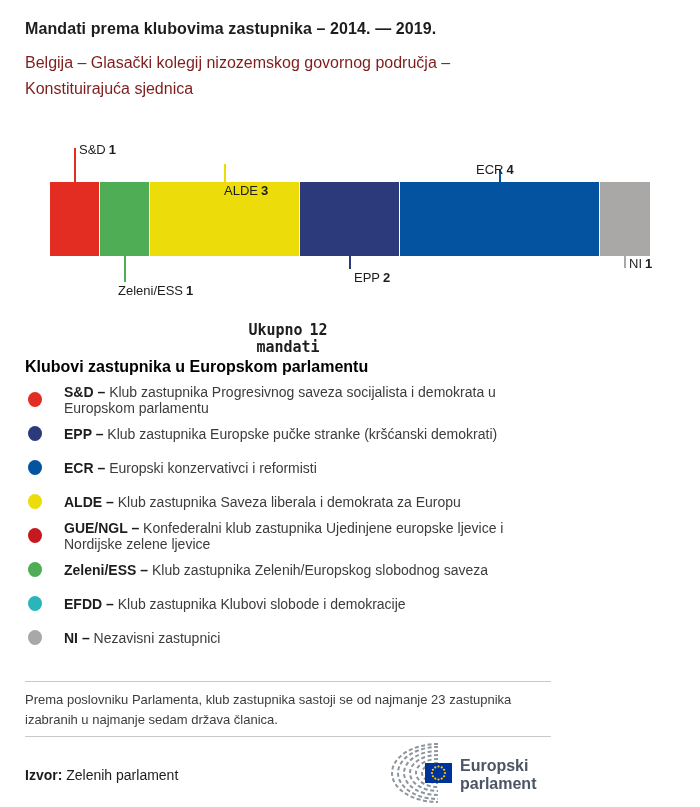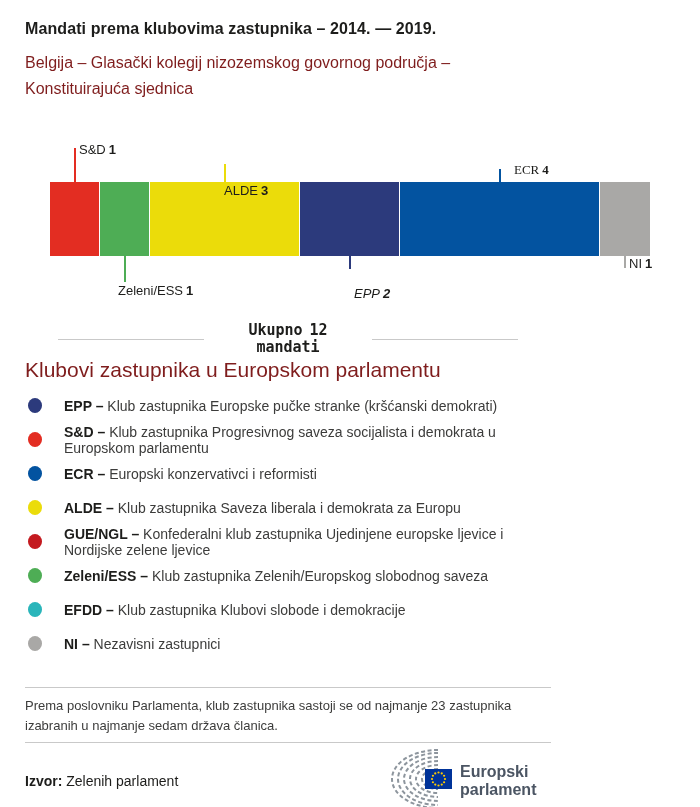--- a/index.html
+++ b/index.html
@@ -19,30 +19,30 @@
   
   .chart { position: relative; width: 700px; height: 172px; margin-top: 34px; }
   .bar { position: absolute; left: 50px; top: 46px; width: 600px; height: 74px; display: flex; }
   .bar-seg { height: 100%; }
   .bar-seg:not(:last-child) { border-right: 1px solid #ffffff; }
   .tick { position: absolute; width: 2px; }
   .callout { position: absolute; font-size: 13px; white-space: nowrap; color: #1d1d1b; }
   .callout b { font-weight: bold; margin-left: 3px; }
 
   
-  .total-row { display: flex; align-items: center; margin-top: 14px; padding: 0 58px 0 58px; }
+  .total-row { display: flex; align-items: center; margin-top: 14px; padding: 0 58px 0 58px; flex-direction: column; }
   .total-row .hline { flex: 1; height: 1px; background: #c9c9c9; }
   .total-text {
     font-family: "DejaVu Sans Mono", monospace; font-weight: bold;
     font-size: 15px; line-height: 17px; text-align: center; color: #1d1d1b;
     margin: 0 24px; min-width: 120px;
   }
   .total-text .num { margin-left: 7px; }
 
-  h2.legend-heading { font-size: 21px; font-weight: normal; margin-top: 2px; color: #7f1d1d; }
+  h2.legend-heading { font-size: 16px; font-weight: bold; margin-top: 2px; color: #000000; }
 
   ul.legend { list-style: none; margin-top: 16px; }
   ul.legend li { display: flex; align-items: center; margin-bottom: 19px; height: 15px; }
   .dot { width: 14px; height: 15px; border-radius: 50%; margin-left: 3px; margin-right: 22px; flex: 0 0 auto; }
   .legend-text { font-size: 14px; color: #3c3c3b; }
   .legend-text b { color: #1d1d1b; font-weight: bold; }
 
   hr.divider { border: none; border-top: 1px solid #c9c9c9; margin-left: 25px; margin-right: 25px; }
   hr.d1 { margin-top: 36px; }
   hr.d2 { margin-top: 6px; }
@@ -73,46 +73,46 @@
         <div class="bar-seg" style="width: 200px; background: rgb(3, 83, 160);"></div>
         <div class="bar-seg" style="width: 50px; background: rgb(169, 168, 166);"></div>
       </div>
   <div class="tick" style="left: 74px; background: rgb(227, 45, 34); top: 12px; height: 34px;"></div>
       <div class="callout" style="left: 79px; top: 6px;"><span>S&amp;D</span><b>1</b></div>
       <div class="tick" style="left: 124px; background: rgb(78, 173, 85); top: 120px; height: 26px;"></div>
       <div class="callout" style="left: 118px; top: 147px;"><span>Zeleni/ESS</span><b>1</b></div>
       <div class="tick" style="left: 224px; background: rgb(235, 220, 10); top: 28px; height: 18px;"></div>
       <div class="callout" style="left: 224px; top: 20px; margin-top: 27px;"><span>ALDE</span><b>3</b></div>
       <div class="tick" style="left: 349px; background: rgb(44, 58, 124); top: 120px; height: 13px;"></div>
-      <div class="callout" style="left: 354px; top: 150px; font-style: italic;"><span>EPP</span><b>2</b></div>
+      <div class="callout" style="left: 354px; top: 134px;"><span>EPP</span><b>2</b></div>
       <div class="tick" style="left: 499px; background: rgb(3, 83, 160); top: 33px; height: 13px;"></div>
-      <div class="callout" style="left: 514px; top: 26px; font-family: Liberation Serif, serif;"><span>ECR</span><b>4</b></div>
+      <div class="callout" style="left: 476px; top: 26px;"><span>ECR</span><b>4</b></div>
       <div class="tick" style="left: 624px; background: rgb(169, 168, 166); top: 120px; height: 12px;"></div>
       <div class="callout" style="left: 629px; top: 120px;"><span>NI</span><b>1</b></div>
     </div>
 
   <div class="total-row">
     <div class="hline"></div>
     <div class="total-text">
       <div><span>Ukupno</span><span class="num">12</span></div>
       <div>mandati</div>
     </div>
     <div class="hline"></div>
   </div>
 
   <div class="pad">
     <h2 class="legend-heading">Klubovi zastupnika u Europskom parlamentu</h2>
     <ul class="legend" id="legend">
         <li>
+          <span class="dot" style="background: rgb(227, 45, 34);"></span>
+          <span class="legend-text"><b>S&amp;D – </b><span>Klub zastupnika Progresivnog saveza socijalista i demokrata u Europskom parlamentu</span></span>
+        </li>
+        <li>
           <span class="dot" style="background: rgb(44, 58, 124);"></span>
           <span class="legend-text"><b>EPP – </b><span>Klub zastupnika Europske pučke stranke (kršćanski demokrati)</span></span>
-        </li>
-        <li>
-          <span class="dot" style="background: rgb(227, 45, 34);"></span>
-          <span class="legend-text"><b>S&amp;D – </b><span>Klub zastupnika Progresivnog saveza socijalista i demokrata u Europskom parlamentu</span></span>
         </li>
         <li>
           <span class="dot" style="background: rgb(3, 83, 160);"></span>
           <span class="legend-text"><b>ECR – </b><span>Europski konzervativci i reformisti</span></span>
         </li>
         <li>
           <span class="dot" style="background: rgb(235, 220, 10);"></span>
           <span class="legend-text"><b>ALDE – </b><span>Klub zastupnika Saveza liberala i demokrata za Europu</span></span>
         </li>
         <li>

